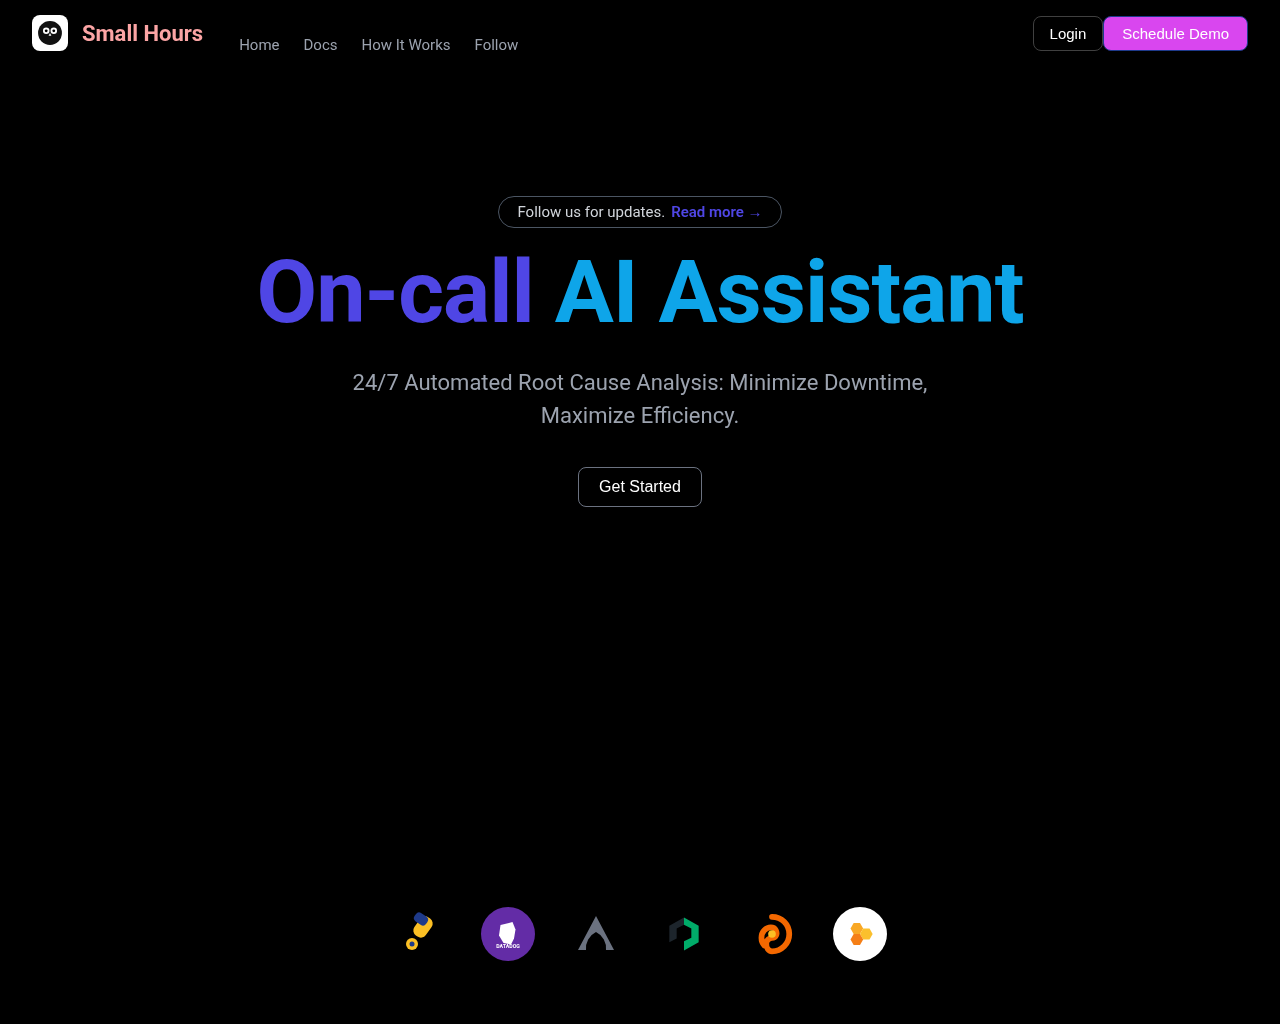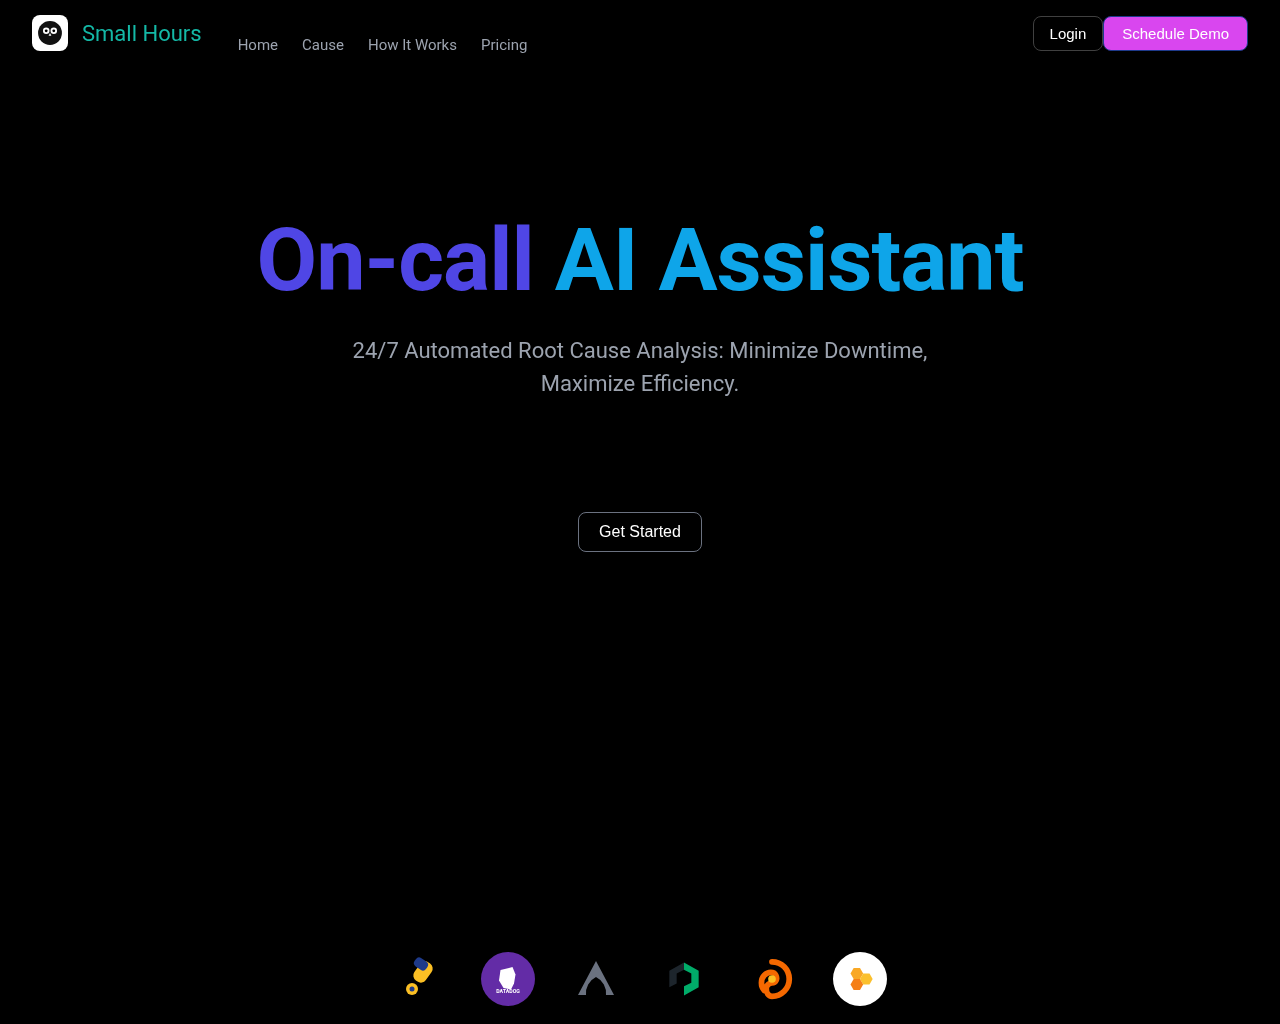--- a/index.html
+++ b/index.html
@@ -24,21 +24,21 @@
   
   nav {
     display:flex; align-items:center;
     padding:12px 32px;
   }
   .brand { display:flex; align-items:center; gap:14px; }
   .logo-box {
     width:36px; height:36px; border-radius:8px; background:#fff;
     display:flex; align-items:center; justify-content:center;
   }
-  .brand-name { font-size:22px; font-weight:400; color:#14b8a6; }
+  .brand-name { font-size:22px; font-weight:700; color:#fca5a5; }
   .nav-links { display:flex; gap:24px; margin-left:36px;margin-top:24px; }
   .nav-links a { color:#9ca3af; text-decoration:none; font-size:15px; }
   .nav-right { margin-left:auto; display:flex; }
   .btn {
     padding:8px 16px; border-radius:8px; font-size:15px; cursor:pointer;
     border:1px solid #404040; background:transparent; color:#fff;
   }
   .btn-primary { background:#d946ef; border-color:#1e3a8a; color:#fff; padding:8px 18px; }
   
   .hero { text-align:center; padding:130px 40px 0; }
@@ -46,21 +46,21 @@
     display:inline-flex; align-items:center; gap:6px;
     border:1px solid #4b5563; border-radius:999px;
     padding:6px 18px; font-size:15px; color:#d1d5db;
   }
   .follow-pill .read-more { color:#4f46e5; font-weight:600; }
   h1 { font-size:88px; font-weight:700; margin-top:18px; line-height:1.05; letter-spacing:-1px; }
   h1 .accent { color:#4f46e5; }
   h1 .rest { color:#0ea5e9; }
   .subtitle { color:#9ca3af; font-size:22px; margin-top:28px; line-height:1.5; }
   .cta {
-    margin-top:112px; display:inline-block;
+    margin-top:35px; display:inline-block;
     border:1px solid #6b7280; border-radius:8px;
     padding:10px 20px; color:#fff; font-size:16px; background:transparent; cursor:pointer;
   }
   
   .integrations { text-align:center; margin-top:400px; padding-bottom:60px; }
   .logo-row { display:flex; gap:34px; justify-content:center; align-items:center; margin-bottom:28px; }
   .ilogo {
     width:54px; height:54px; border-radius:50%;
     display:flex; align-items:center; justify-content:center;
   }
@@ -87,31 +87,35 @@
           <circle cx="8.5" cy="10" r="1.3" fill="#000"></circle>
           <circle cx="15.5" cy="10" r="1.3" fill="#000"></circle>
           <polygon points="12,12 10.7,14.5 13.3,14.5" fill="#fff"></polygon>
           <path d="M6 3 L9 6 M18 3 L15 6" stroke="#111" stroke-width="0"></path>
         </svg>
       </div>
       <span class="brand-name">Small Hours</span>
     </div>
     <div class="nav-links">
       <a href="#">Home</a>
-      <a href="#">Cause</a>
+      <a href="#">Docs</a>
       <a href="#">How It Works</a>
-      <a href="#">Pricing</a>
+      <a href="#">Follow</a>
     </div>
     <div class="nav-right">
       <button class="btn">Login</button>
       <button class="btn btn-primary">Schedule Demo</button>
     </div>
   </nav>
 
   <section class="hero">
+    <div class="follow-pill">
+      <span>Follow us for updates. </span>
+      <span class="read-more">Read more →</span>
+    </div>
     <h1>
       <span class="accent">On-call</span><span class="rest"> AI Assistant</span>
     </h1>
     <p class="subtitle">
       <span>24/7 Automated Root Cause Analysis: Minimize Downtime,</span><br>
       <span>Maximize Efficiency.</span>
     </p>
     <button class="cta">Get Started</button>
   </section>
 

